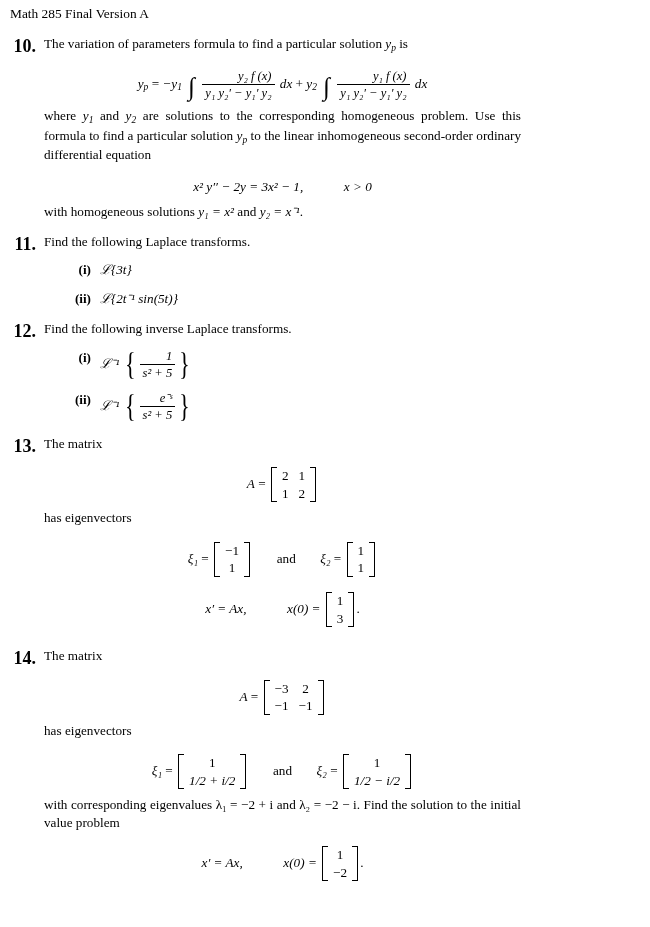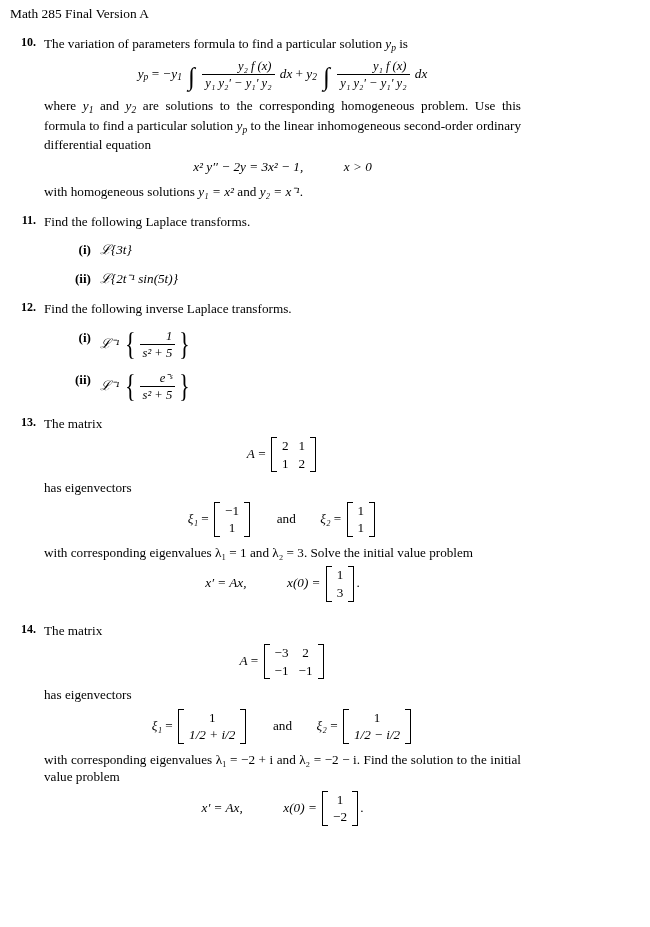--- a/index.html
+++ b/index.html
@@ -31,31 +31,31 @@
     align-items: flex-start;
     margin-top: 13px;
   }
   .pnum {
     font-weight: bold;
     width: 34px;
     text-align: right;
     flex: 0 0 34px;
     padding-right: 8px;
     box-sizing: border-box;
-    font-size: 12px;
+    font-size: 18px;
     line-height: 1.32;
   }
   .pbody {
     flex: 1 1 auto;
     line-height: 1.32;
     text-align: justify;
   }
   .center {
     text-align: center;
-    margin: 5px 0 7px 0;
+    margin: 15px 0 7px 0;
   }
   .sub {
     display: flex;
     align-items: flex-start;
     margin-top: 11px;
     padding-left: 22px;
   }
   .subnum {
     font-weight: bold;
     flex: 0 0 34px;
@@ -298,21 +298,20 @@
                 </tr>
             <tr>
                   <td class="num">1</td>
                 </tr>
           </tbody>
             </table>
           <span class="brk r"></span>
         </span>
       </div>
 
-      <span>with corresponding eigenvalues λ₁ = 1 and λ₂ = 3. Solve the initial value problem</span>
 
       <div class="center">
         <span class="mathit">x′ = Ax,</span>
         <span class="nbsp-gap"></span>
         <span class="mathit">x(0) =</span>
         <span class="mat">
           <span class="brk l"></span>
           <table>
               <tbody>
             <tr>

